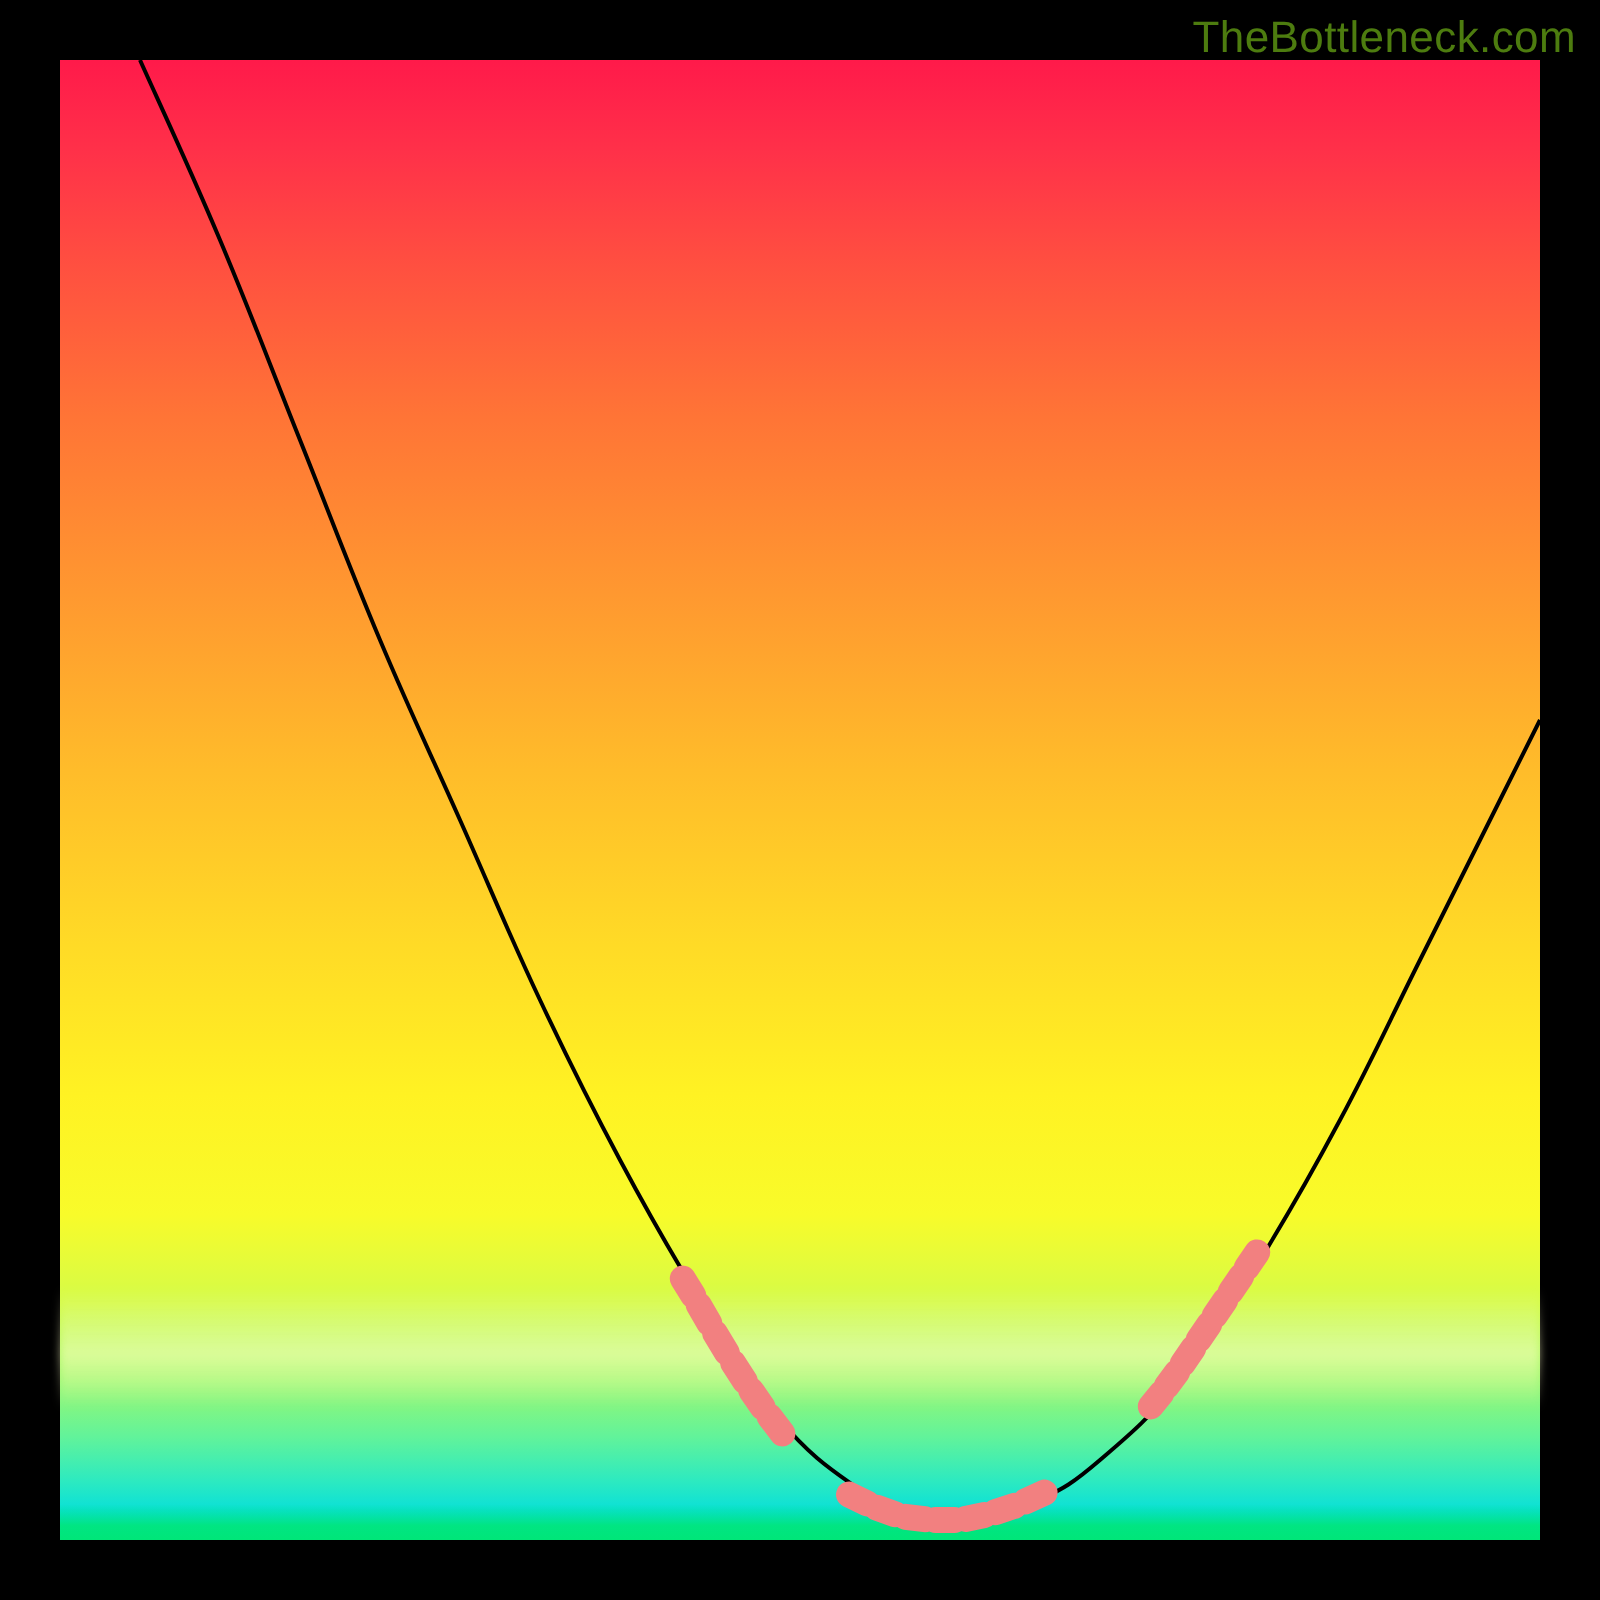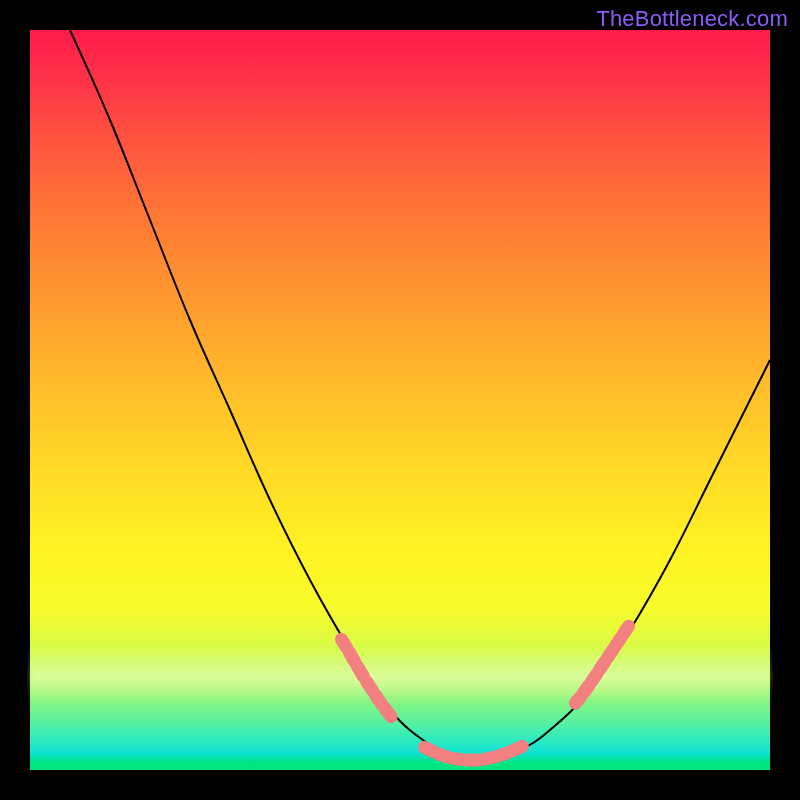--- a/index.html
+++ b/index.html
@@ -33,21 +33,21 @@
       #0ae0d8 98%,
       #00d8e8 100%);
   }
   .watermark {
     position: absolute;
     top: 6px;
     right: 12px;
     font-family: Arial, Helvetica, sans-serif;
     font-size: 22px;
     font-weight: 400;
-    color: #8b5cf6;
+    color: #4d7c0f;
     letter-spacing: 0.2px;
     user-select: none;
   }
   svg.curve-layer {
     position: absolute;
     left: 0;
     top: 0;
     width: 740px;
     height: 740px;
     overflow: visible;

